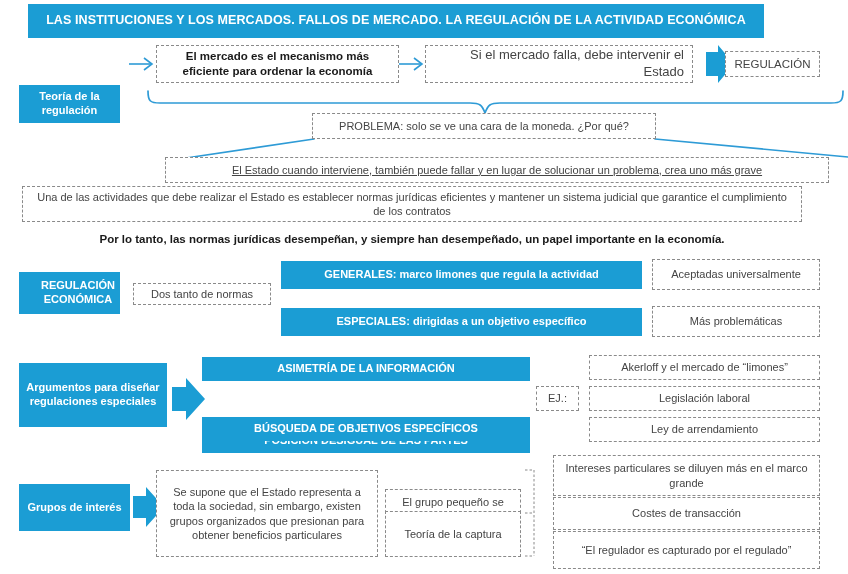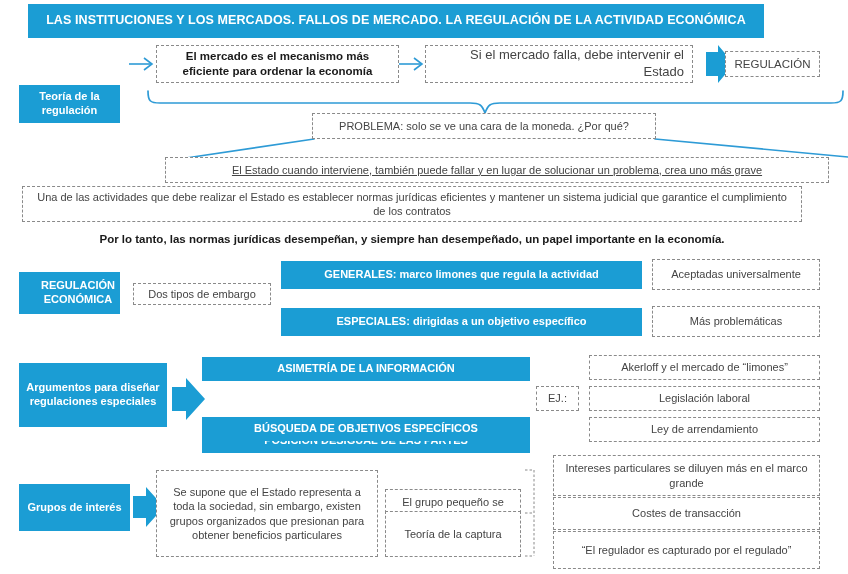--- a/index.html
+++ b/index.html
@@ -88,21 +88,21 @@
 <div class="abs dash pad" style="left:312px;top:113px;width:344px;height:26px;font-size:11px;">PROBLEMA: solo se ve una cara de la moneda. ¿Por qué?</div>
 
 <div class="abs dash pad" style="left:165px;top:157px;width:664px;height:26px;font-size:11px;text-decoration:underline;">El Estado cuando interviene, también puede fallar y en lugar de solucionar un problema, crea uno más grave</div>
 
 <div class="abs dash pad" style="left:22px;top:186px;width:780px;height:36px;font-size:11px;">Una de las actividades que debe realizar el Estado es establecer normas jurídicas eficientes y mantener un sistema judicial que garantice el cumplimiento de los contratos</div>
 
 <div class="abs plain" style="left:22px;top:228px;width:780px;height:22px;font-size:11.5px;font-weight:bold;color:#1a1a1a;">Por lo tanto, las normas jurídicas desempeñan, y siempre han desempeñado, un papel importante en  la economía.</div>
 
 <div class="abs blue" style="left:19px;top:272px;width:101px;height:42px;font-size:11px;padding-left:17px;">REGULACIÓN ECONÓMICA</div>
 
-<div class="abs dash pad" style="left:133px;top:283px;width:138px;height:22px;font-size:11px;">Dos tipos de embargo</div>
+<div class="abs dash pad" style="left:133px;top:283px;width:138px;height:22px;font-size:11px;">Dos tanto de normas</div>
 
 <div class="abs blue" style="left:281px;top:261px;width:361px;height:28px;font-size:11px;">GENERALES: marco limones que regula la actividad</div>
 
 <div class="abs dash pad" style="left:652px;top:259px;width:168px;height:31px;font-size:11px;">Aceptadas universalmente</div>
 
 <div class="abs blue" style="left:281px;top:308px;width:361px;height:28px;font-size:11px;">ESPECIALES: dirigidas a un objetivo específico</div>
 
 <div class="abs dash pad" style="left:652px;top:306px;width:168px;height:31px;font-size:11px;">Más problemáticas</div>
 
 <div class="abs blue" style="left:19px;top:363px;width:148px;height:64px;font-size:11px;padding:0 6px;">Argumentos para diseñar regulaciones especiales</div>

